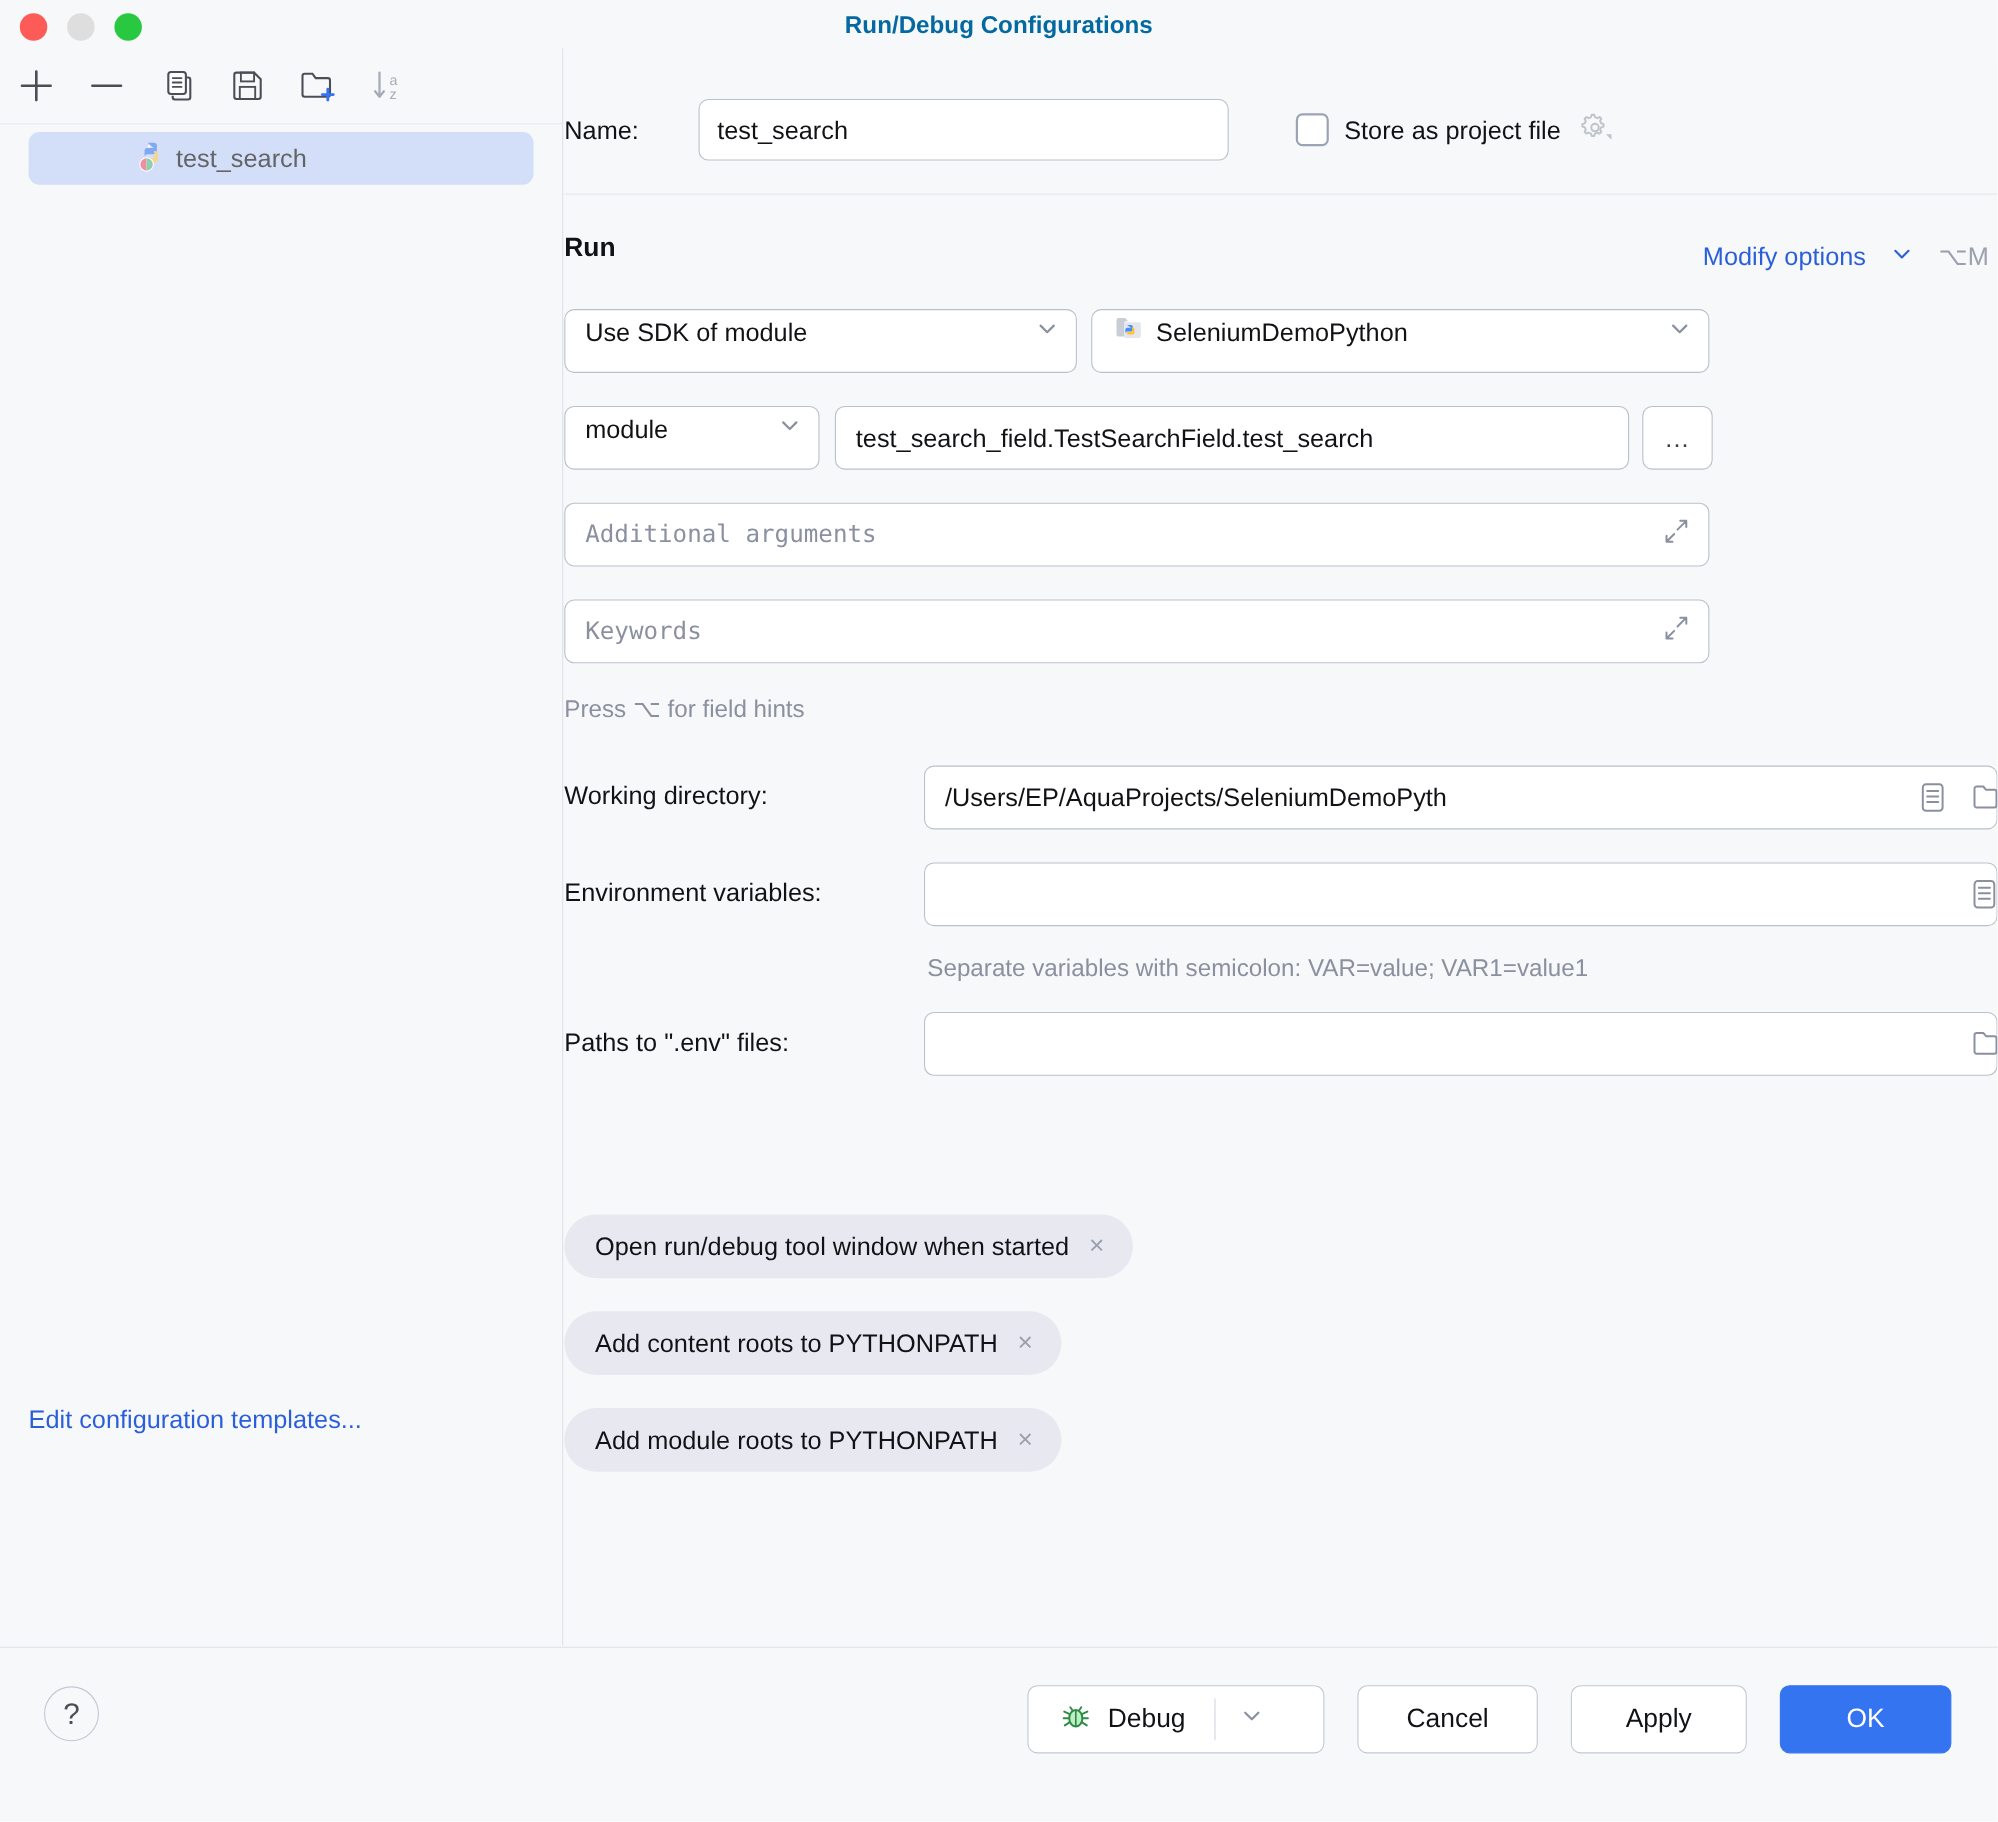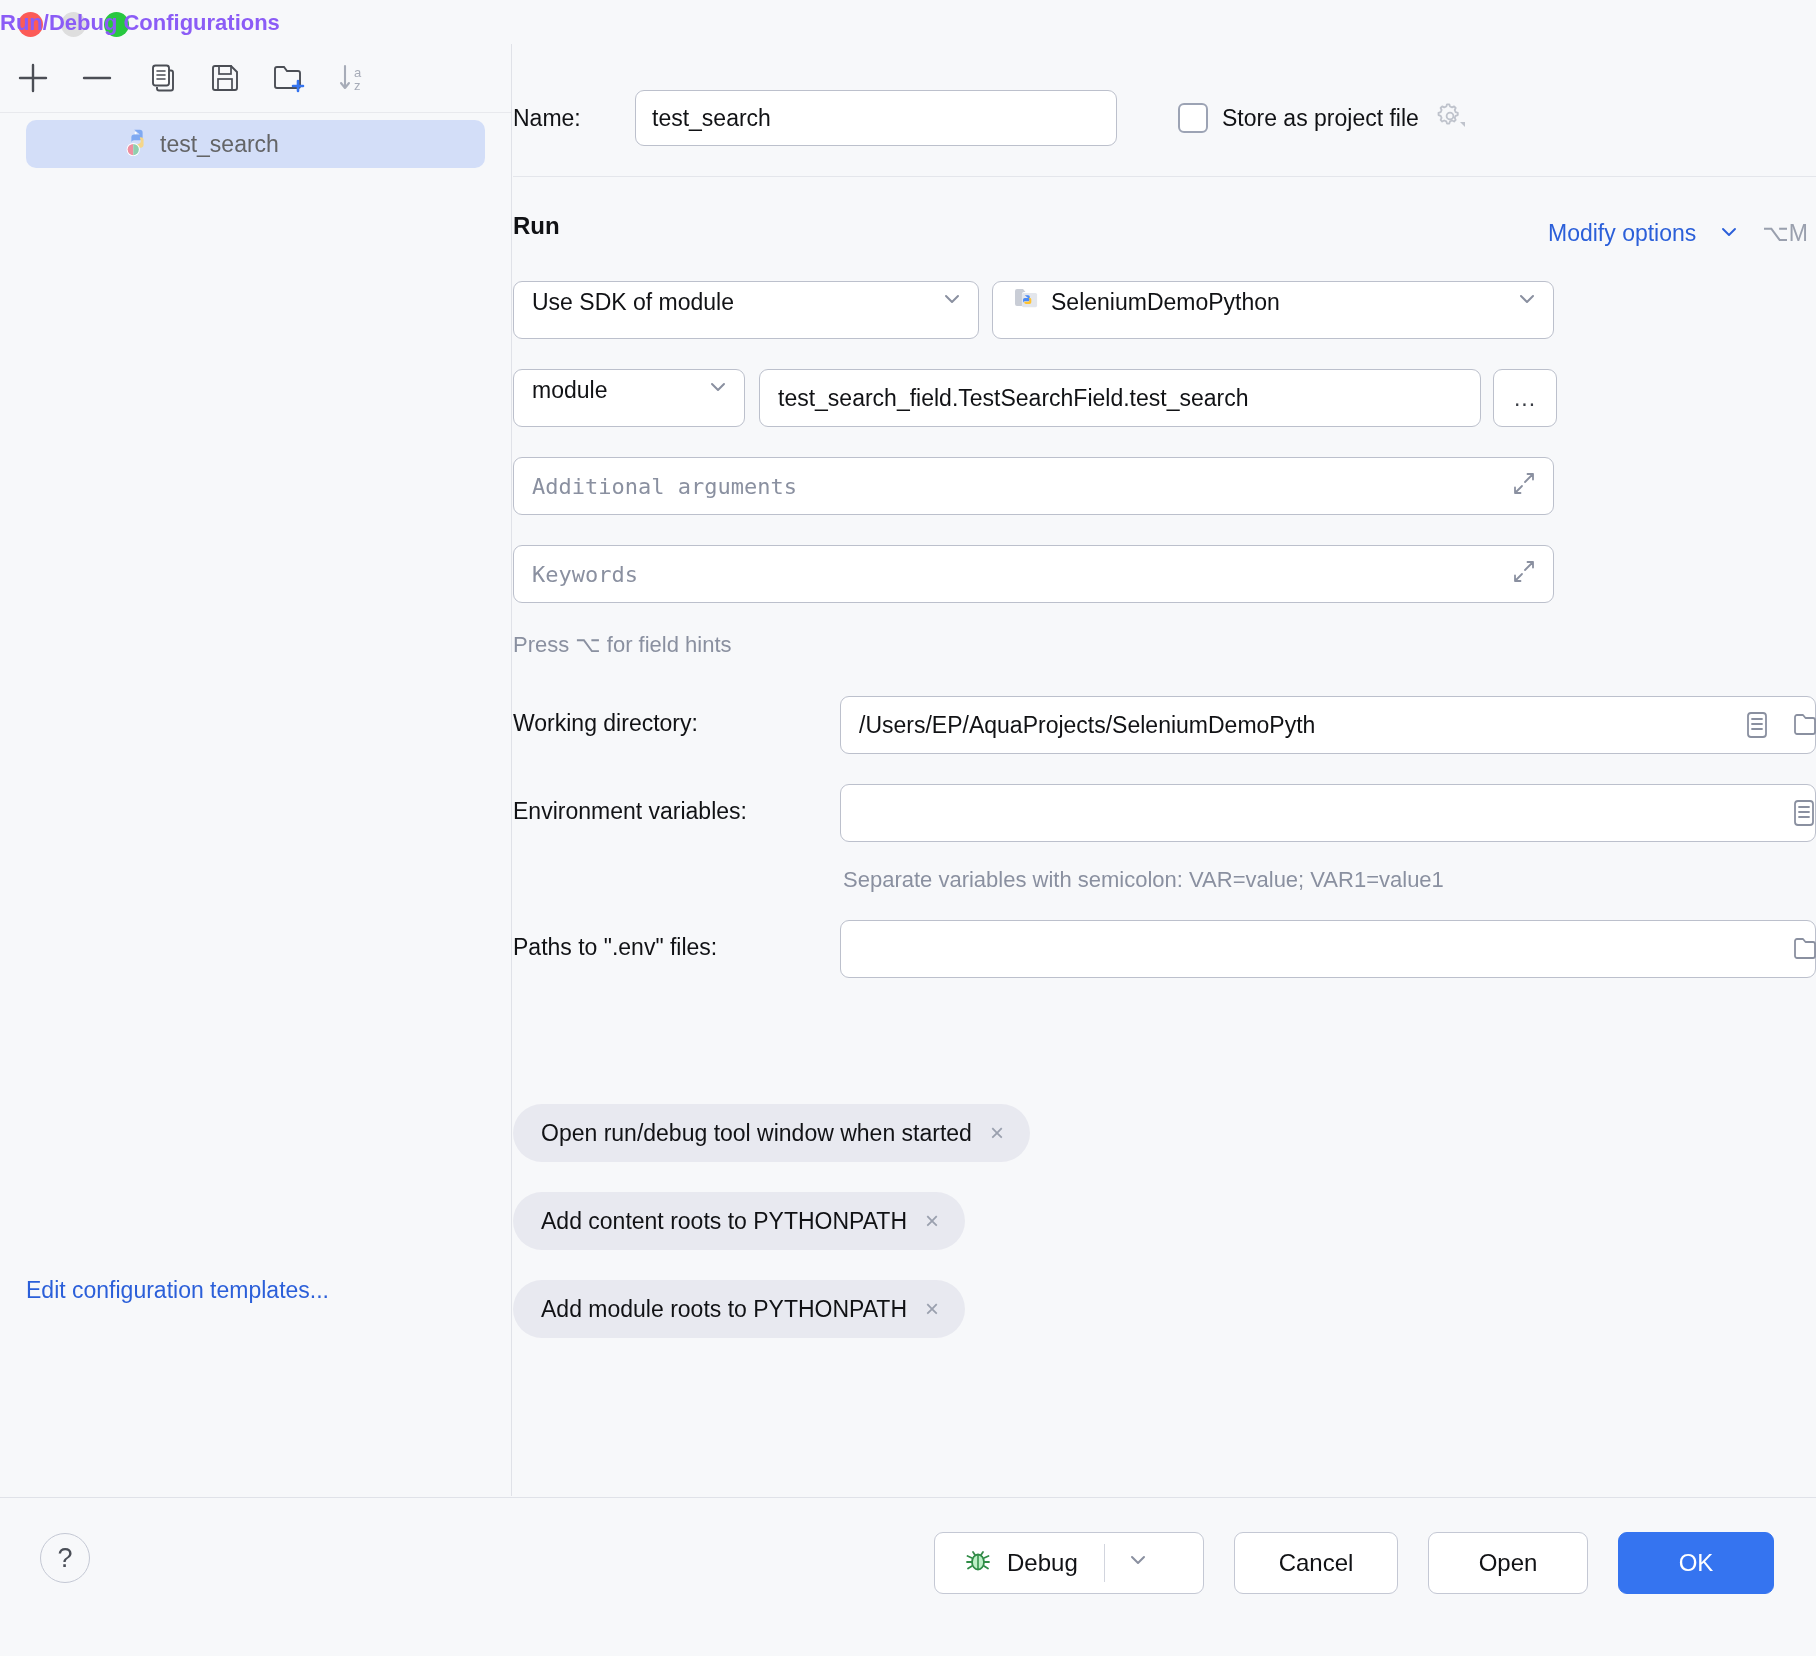--- a/index.html
+++ b/index.html
@@ -33,23 +33,24 @@
     align-items: center;
   }
   .dot { width: 25px; height: 25px; border-radius: 50%; }
   .dot.red { background: #FC5B57; }
   .dot.yellow { background: #DEDEDE; }
   .dot.green { background: #28C840; }
   .window-title {
     position: absolute;
     left: 0; top: 10px;
     width: 1816px;
+    text-align: center;
     font-size: 22px;
     font-weight: bold;
-    color: #8b5cf6;
+    color: #0369a1;
   }
 
   
   .left-panel {
     position: absolute;
     left: 0; top: 44px;
     width: 512px; height: 1452px;
     border-right: 1px solid #E0E2E8;
     box-sizing: border-box;
     background: #F7F8FA;
@@ -586,18 +587,18 @@
         <span class="arrow">
           <span>
             <svg width="24" height="24" viewBox="0 0 24 24">
                 <path d="M6 9 L12 15 L18 9" fill="none" stroke="#8A90A0" stroke-width="2" stroke-linecap="round" stroke-linejoin="round"></path>
               </svg>
           </span>
         </span>
       </div>
 
       <div class="btn cancel">Cancel</div>
-      <div class="btn apply">Open</div>
+      <div class="btn apply">Apply</div>
       <div class="btn primary">OK</div>
     </div>
   </div>
 
 </div>
 
 </body></html>

